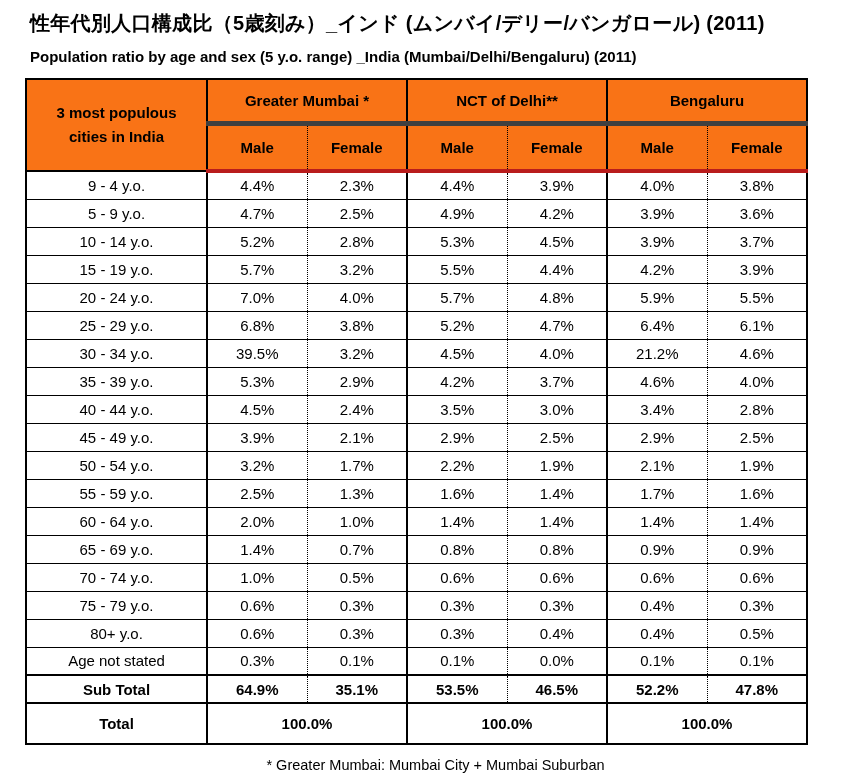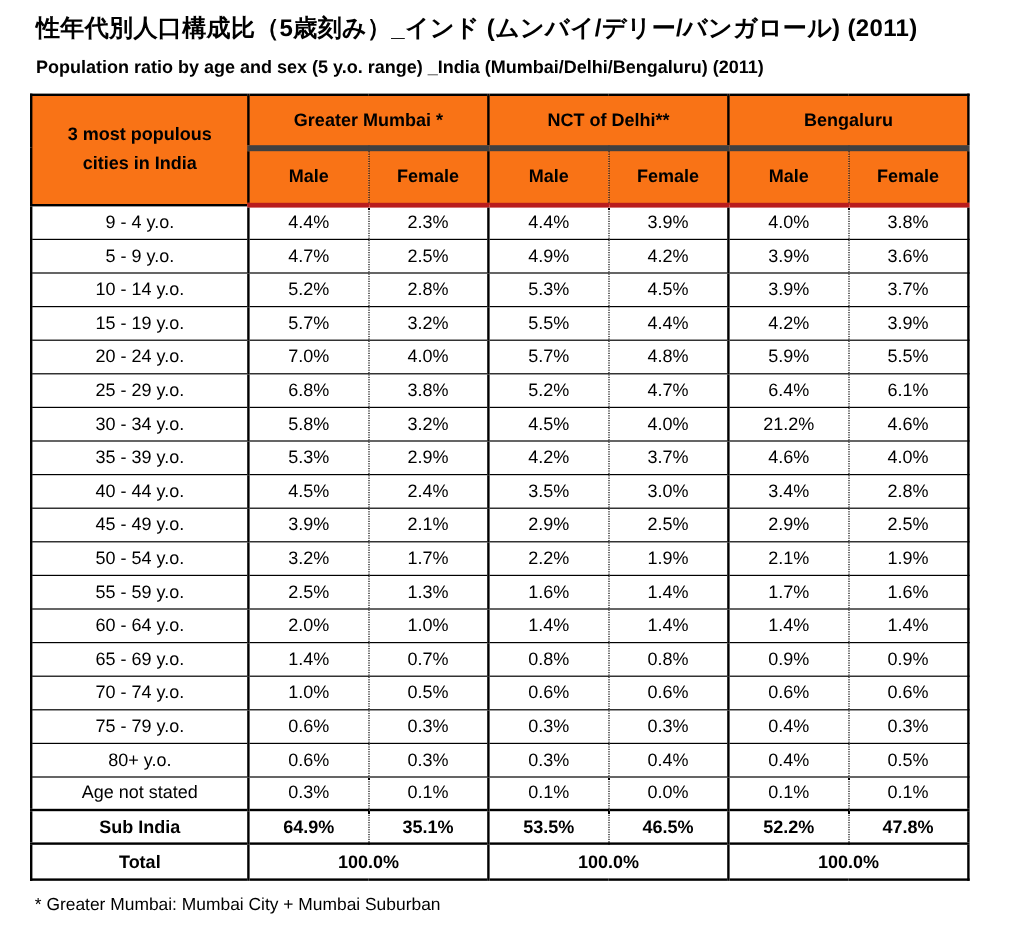--- a/index.html
+++ b/index.html
@@ -62,25 +62,25 @@
     font-weight: normal;
     background: #ffffff;
   }
   tr.subtotal-row td {
     font-weight: bold;
     border-top: 2px solid #000;
   }
   tr.total-row td {
     font-weight: bold;
     border-top: 2px solid #000;
-    height: 30px;
+    height: 41px;
   }
 
   .footnotes { margin: 12px 0 0 4px; font-size: 14.5px; }
-  .footnotes div { margin-bottom: 9px; }
+  .footnotes div { margin-bottom: 9px; text-align: center; }
 </style>
 </head>
 <body>
 
 <div class="page">
 
   <div class="title-jp">性年代別人口構成比（5歳刻み）_インド (ムンバイ/デリー/バンガロール) (2011)</div>
   <div class="title-en">Population ratio by age and sex (5 y.o. range) _India (Mumbai/Delhi/Bengaluru) (2011)</div>
 
   <table class="pop-table">
@@ -162,21 +162,21 @@
           <td>25 - 29 y.o.</td>
           <td class="g-start">6.8%</td>
           <td class="dotted">3.8%</td>
           <td class="g-start">5.2%</td>
           <td class="dotted">4.7%</td>
           <td class="g-start">6.4%</td>
           <td class="dotted">6.1%</td>
         </tr>
         <tr>
           <td>30 - 34 y.o.</td>
-          <td class="g-start">5.8%</td>
+          <td class="g-start">39.5%</td>
           <td class="dotted">3.2%</td>
           <td class="g-start">4.5%</td>
           <td class="dotted">4.0%</td>
           <td class="g-start">21.2%</td>
           <td class="dotted">4.6%</td>
         </tr>
         <tr>
           <td>35 - 39 y.o.</td>
           <td class="g-start">5.3%</td>
           <td class="dotted">2.9%</td>
@@ -269,21 +269,21 @@
         <tr>
           <td>Age not stated</td>
           <td class="g-start">0.3%</td>
           <td class="dotted">0.1%</td>
           <td class="g-start">0.1%</td>
           <td class="dotted">0.0%</td>
           <td class="g-start">0.1%</td>
           <td class="dotted">0.1%</td>
         </tr>
         <tr class="subtotal-row">
-          <td style="font-weight: bold;">Sub India</td>
+          <td style="font-weight: bold;">Sub Total</td>
           <td class="g-start">64.9%</td>
           <td class="dotted">35.1%</td>
           <td class="g-start">53.5%</td>
           <td class="dotted">46.5%</td>
           <td class="g-start">52.2%</td>
           <td class="dotted">47.8%</td>
         </tr>
         <tr class="total-row">
           <td>Total</td>
           <td colspan="2" class="g-start">100.0%</td>

